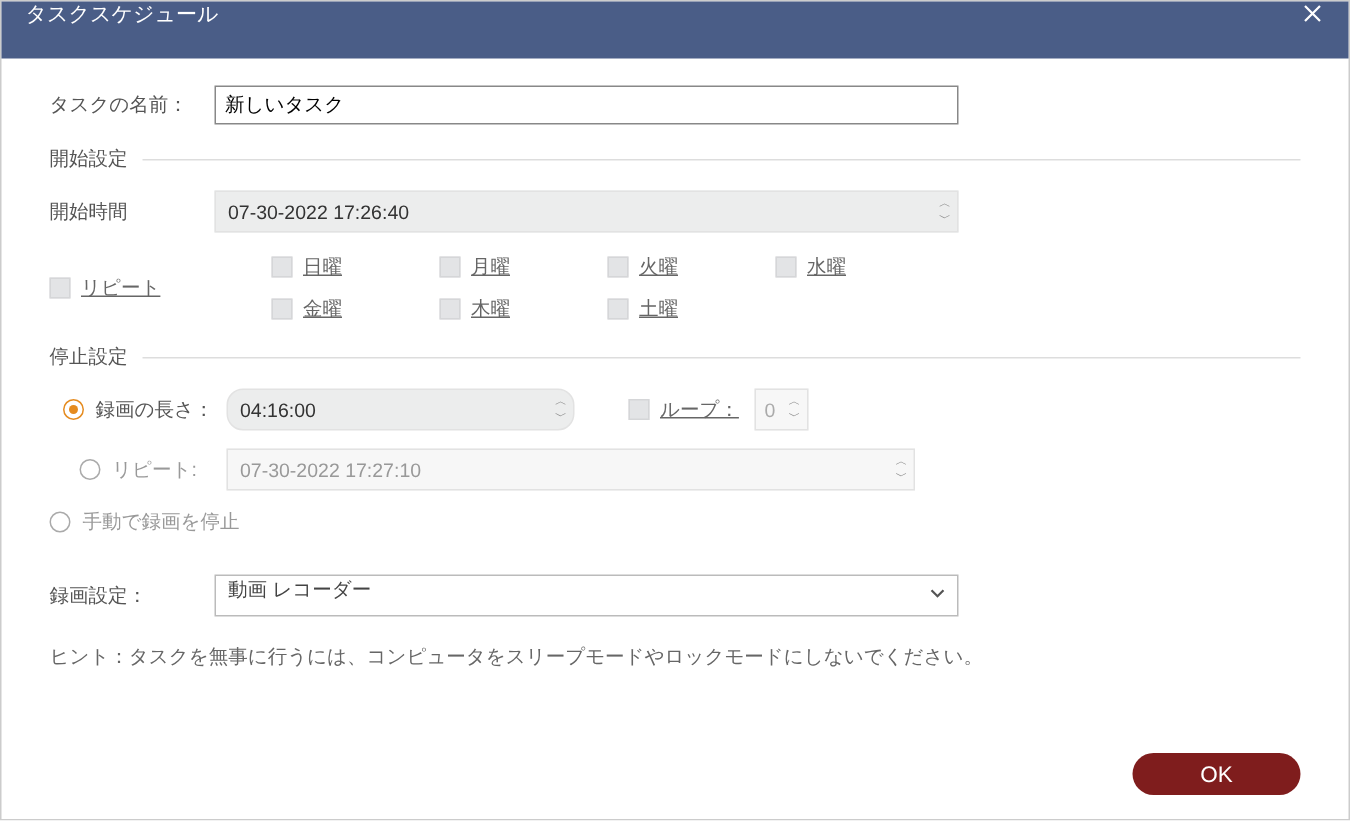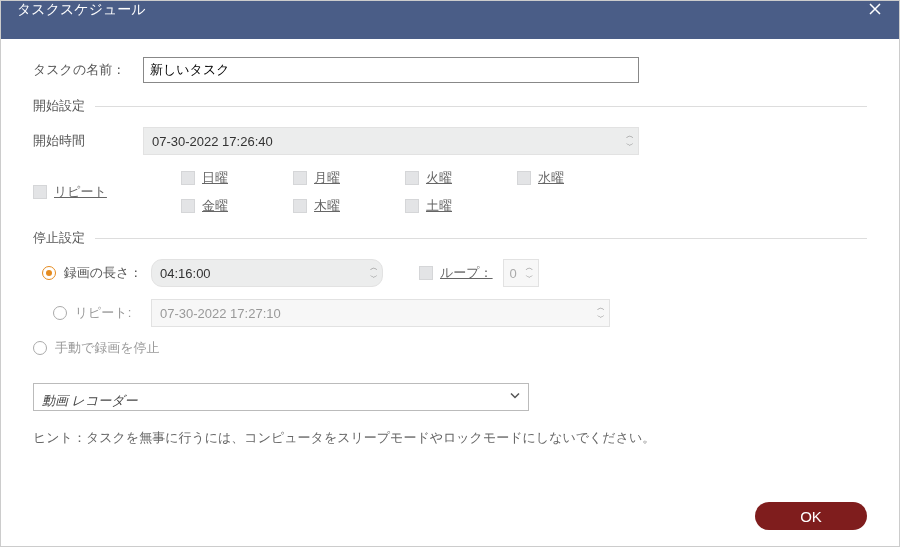--- a/index.html
+++ b/index.html
@@ -30,21 +30,21 @@
     .radio-row { display: flex; align-items: center; margin-bottom: 12px; }
     .radio-left { width: 118px; display: flex; align-items: center; gap: 8px; justify-content: center; }
     .radio { width: 14px; height: 14px; border: 1px solid #aaa; border-radius: 50%; display: flex; align-items: center; justify-content: center; flex-shrink: 0; }
     .radio.on { border-color: #e58b1f; }
     .radio.on::after { content: ""; width: 6px; height: 6px; background: #e58b1f; border-radius: 50%; }
     .radio-label { color: #555; }
     .radio-label.dim { color: #999; }
     .len-field { width: 232px; border-radius: 11px; }
     .loop-block { display: flex; align-items: center; margin-left: 36px; gap: 10px; }
     .loop-num { width: 36px; height: 28px; background: #f7f7f7; border: 1px solid #e2e2e2; color: #aaa; display: flex; align-items: center; padding-left: 6px; position: relative; }
-    .select-field { position: relative; width: 496px; height: 28px; border: 1px solid #bbb; background: #fff; display: flex; align-items: flex-end; padding: 0 28px 0 8px; cursor: pointer; font-style: italic; }
+    .select-field { position: relative; width: 496px; height: 28px; border: 1px solid #bbb; background: #fff; display: flex; align-items: flex-start; padding: 0 28px 0 8px; cursor: pointer; }
     .select-arrow { position: absolute; right: 6px; top: 50%; transform: translateY(-50%); }
     .hint { color: #666; margin-top: 18px; }
     .footer { display: flex; justify-content: flex-end; padding: 10px 32px 16px; }
     .ok-btn { width: 112px; height: 28px; background: #7f1d1d; color: #fff; border: none; border-radius: 14px; cursor: pointer; font-size: 15px; }
     .shutdown-row { display: flex; align-items: center; gap: 8px; margin-top: 20px; }
     .stop-time-field { width: 459px; }
   </style>
 </head>
 <body>
 
@@ -174,20 +174,21 @@
     <div class="radio-row">
       <div class="radio-left" style="width:auto">
         <span class="radio"></span>
         <span class="radio-label dim">手動で録画を停止</span>
       </div>
     </div>
 
     <div style="height:14px"></div>
 
     <div class="row">
+      <div class="label-col">録画設定：</div>
       <div class="field-col">
         <div class="select-field">
           <span>動画 レコーダー</span>
           <span class="select-arrow">
             <svg width="14" height="14" viewBox="0 0 14 14">
                 <path d="M3 5 L7 9 L11 5" stroke="#555" stroke-width="1.5" fill="none"></path>
               </svg>
           </span>
         </div>
       </div>

